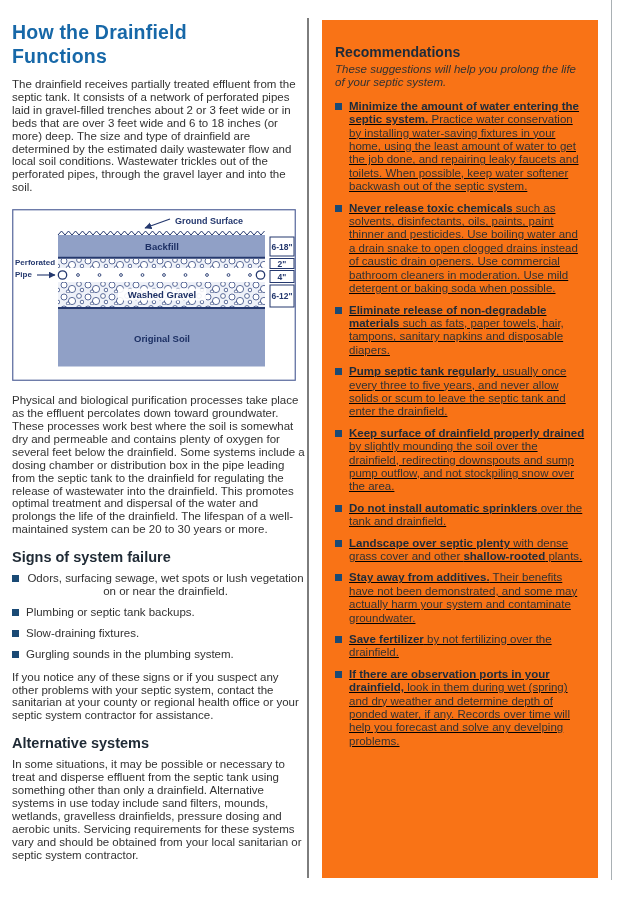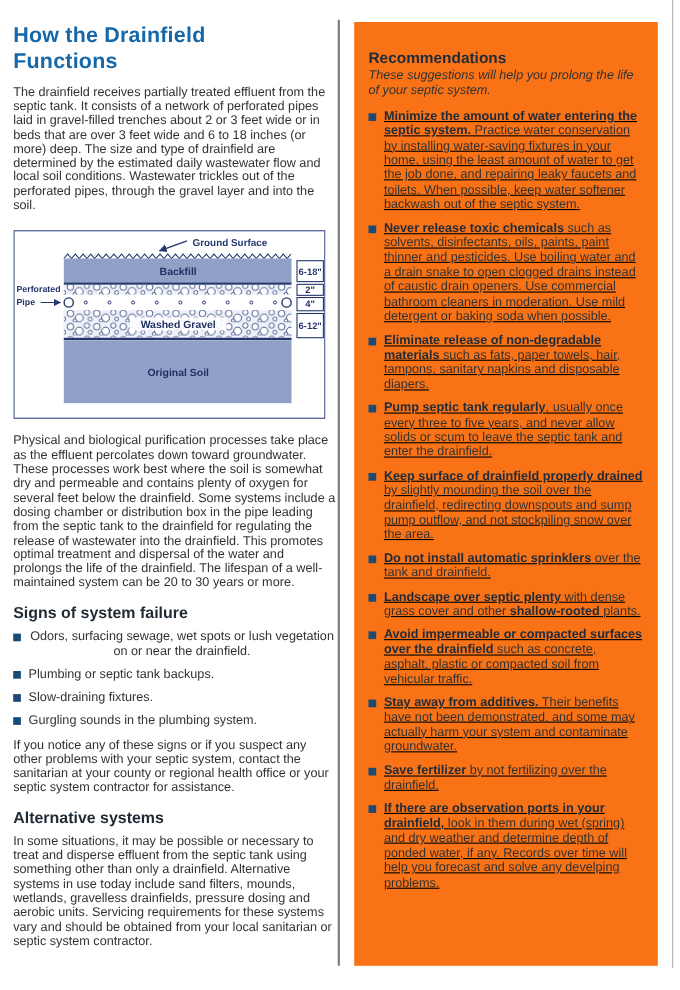--- a/index.html
+++ b/index.html
@@ -186,24 +186,20 @@
         <div class="rec-item">
           <span class="sq"></span>
           <p class="txt"><span class="b">Do not install automatic sprinklers</span><span> over the tank and drainfield.</span></p>
         </div>
         <div class="rec-item">
           <span class="sq"></span>
           <p class="txt"><span class="b">Landscape over septic plenty</span><span> with dense grass cover and other </span><span class="b">shallow-rooted</span><span> plants.</span></p>
         </div>
         <div class="rec-item">
           <span class="sq"></span>
-          <p class="txt"><span class="b">Avoid impermeable or compacted surfaces over the drainfield</span><span> such as concrete, asphalt, plastic or compacted soil from vehicular traffic.</span></p>
-        </div>
-        <div class="rec-item">
-          <span class="sq"></span>
           <p class="txt"><span class="b">Stay away from additives.</span><span> Their benefits have not been demonstrated, and some may actually harm your system and contaminate groundwater.</span></p>
         </div>
         <div class="rec-item">
           <span class="sq"></span>
           <p class="txt"><span class="b">Save fertilizer</span><span> by not fertilizing over the drainfield.</span></p>
         </div>
         <div class="rec-item">
           <span class="sq"></span>
           <p class="txt"><span class="b">If there are observation ports in your drainfield,</span><span> look in them during wet (spring) and dry weather and determine depth of ponded water, if any.  Records over time will help  you forecast and solve any develping problems.</span></p>
         </div>

